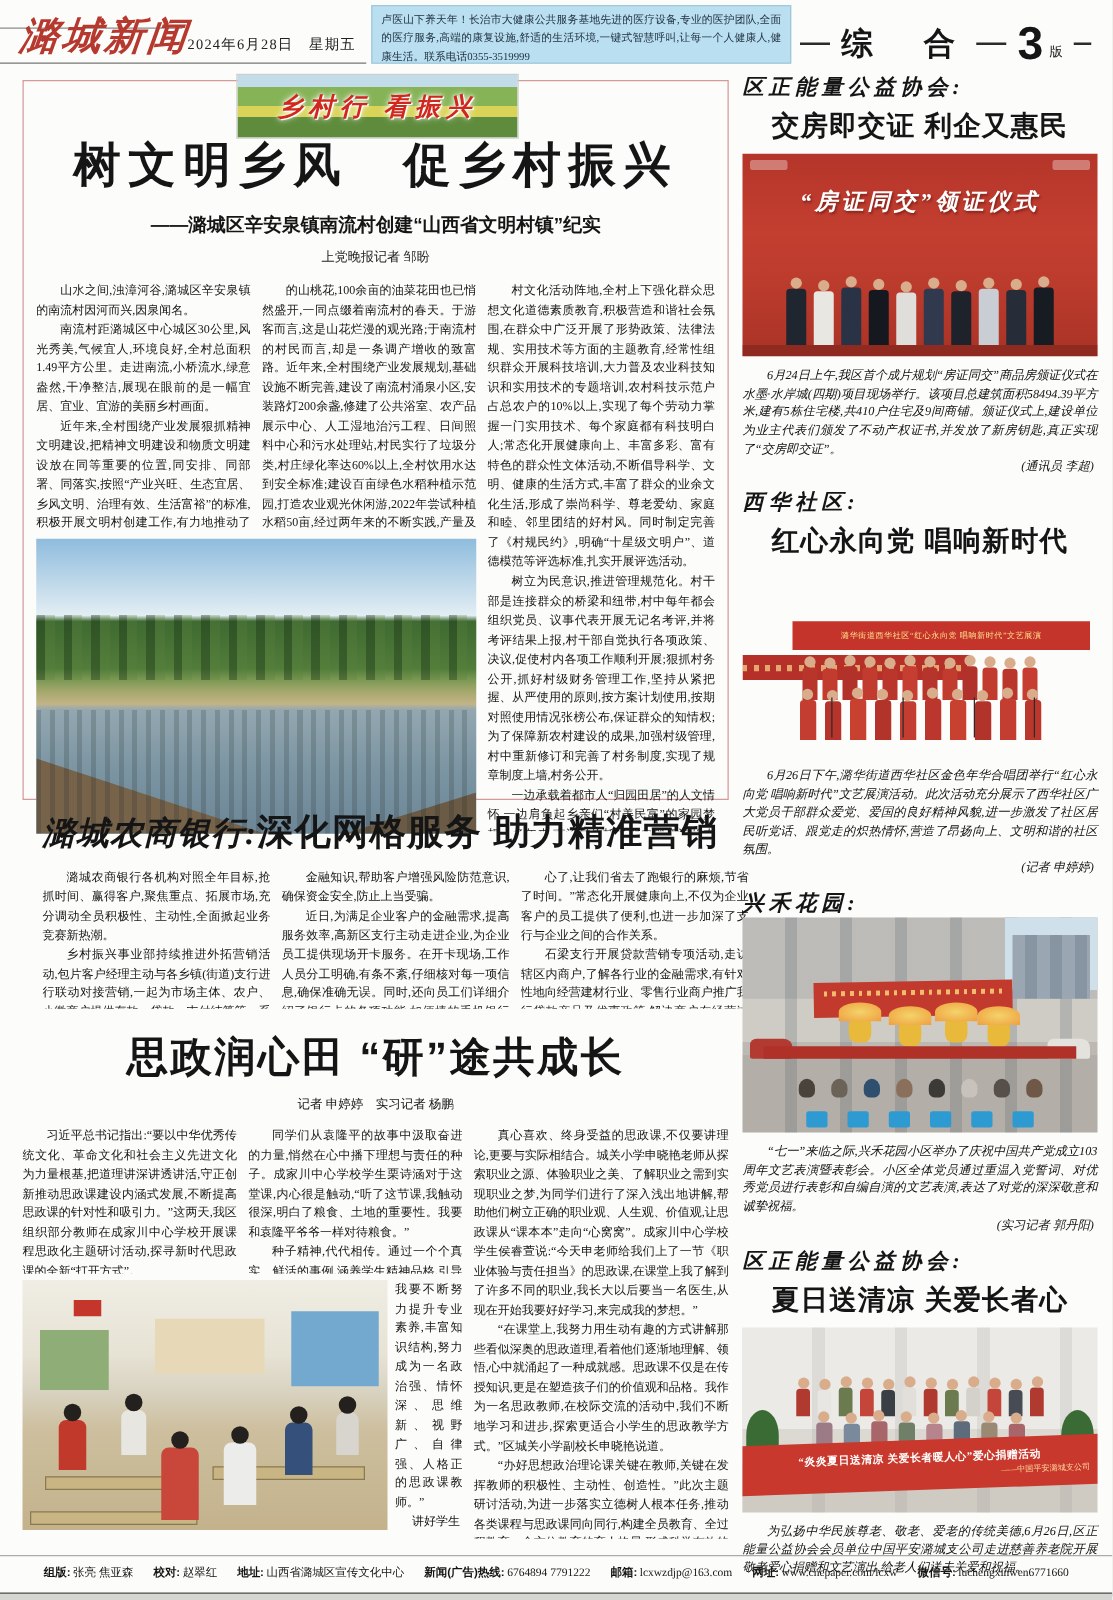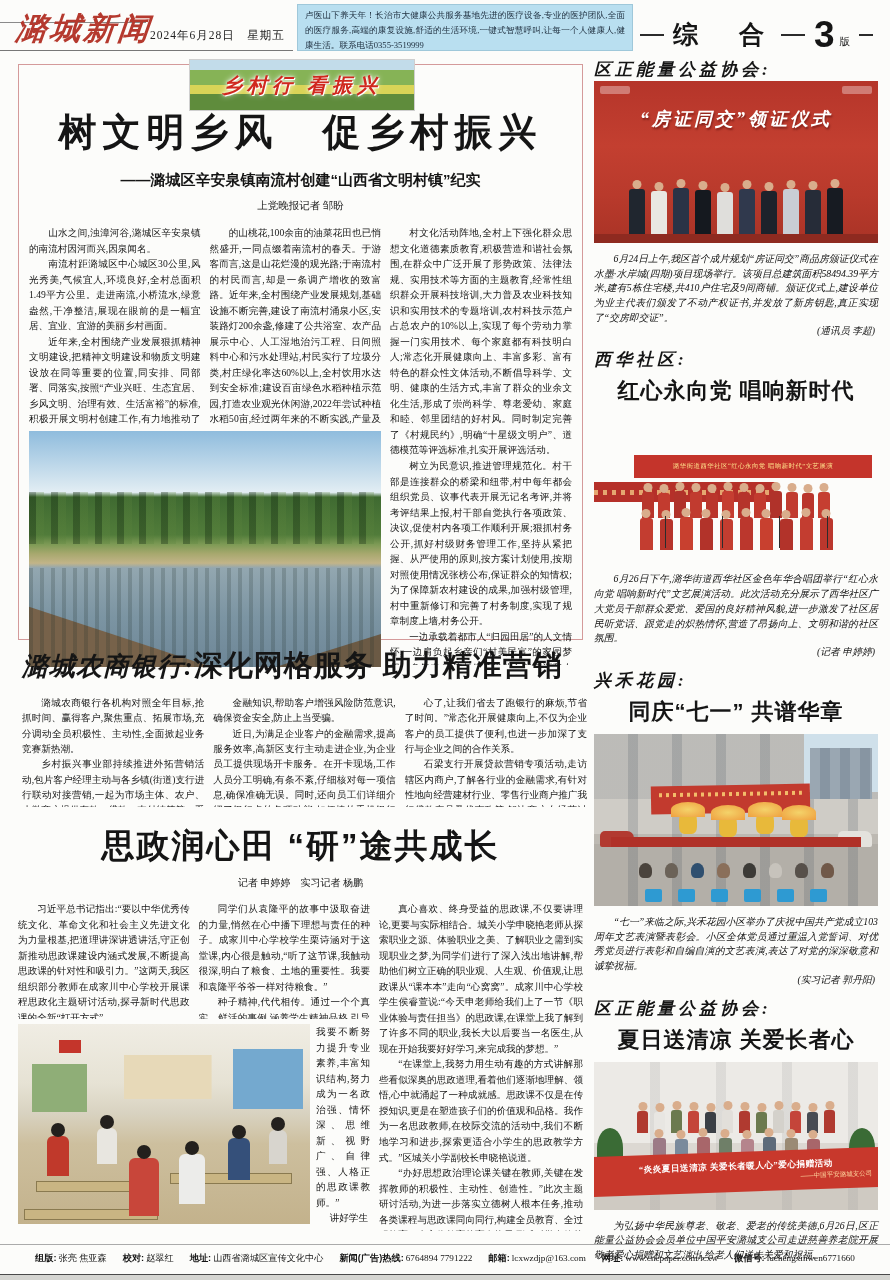--- a/index.html
+++ b/index.html
@@ -49,21 +49,21 @@
   .pond::before{content:"";position:absolute;left:0;right:0;top:26%;height:22%;
         background:repeating-linear-gradient(90deg,rgba(25,50,20,.4) 0 7px,rgba(90,130,60,.28) 7px 15px,rgba(0,0,0,0) 15px 22px)}
   .pond::after{content:"";position:absolute;left:0;right:0;top:58%;bottom:0;
         background:repeating-linear-gradient(90deg,rgba(30,45,40,.2) 0 4px,rgba(0,0,0,0) 4px 11px)}
   .pond-dirt{position:absolute;bottom:0;left:0;width:52%;height:30%;background:#77624a;
         clip-path:polygon(0 100%,0 15%,100% 100%)}
   .pond-dirt2{position:absolute;bottom:0;right:0;width:30%;height:14%;background:#6b5a45;
         clip-path:polygon(100% 0,100% 100%,0 100%)}
 
   
-  .art-bank{position:absolute;left:22px;top:646px;width:565px;height:162px}
+  .art-bank{position:absolute;left:34px;top:646px;width:565px;height:162px}
   .bank-head{display:flex;align-items:baseline;white-space:nowrap}
   .bank-prefix{font-weight:900;font-style:italic;font-size:26px;letter-spacing:1px}
   .bank-main{font-weight:900;font-size:29px;letter-spacing:1px}
   .bank-body{display:flex;gap:9px;margin-top:9px;font-size:9.6px;line-height:1.6;height:112px;overflow:hidden}
   .bank-body>div{flex:1 1 0}
 
   
   .art-sz{position:absolute;left:18px;top:812px;width:565px;height:426px}
   .sz-title{margin-top:12px;text-align:center;font-weight:900;font-size:33px;letter-spacing:2px}
   .sz-byline{margin-top:7px;text-align:center;font-size:10px}
@@ -267,20 +267,21 @@
           <p class="para">“在课堂上,我努力用生动有趣的方式讲解那些看似深奥的思政道理,看着他们逐渐地理解、领悟,心中就涌起了一种成就感。思政课不仅是在传授知识,更是在塑造孩子们的价值观和品格。我作为一名思政教师,在校际交流的活动中,我们不断地学习和进步,探索更适合小学生的思政教学方式。”区城关小学副校长申晓艳说道。</p>
           <p class="para">“办好思想政治理论课关键在教师,关键在发挥教师的积极性、主动性、创造性。”此次主题研讨活动,为进一步落实立德树人根本任务,推动各类课程与思政课同向同行,构建全员教育、全过程教育、全方位教育的育人格局,形成科学有效的课程思政教育体系奠定了基础,同时也将进一步推动政治强、情怀深、思维新、视野广、自律严、人格正的思政课教师队伍成长,激励大家不断丰富教学内容,改进教学手段,讲好新时代故事,以“大思政课”拓展全面育人新格局。</p>
         </div>
     </div>
   </div>
 
   <div class="right-rail">
 
     <div class="rs">
       <div class="kicker">区正能量公益协会:</div>
+      <div class="rs-head sans">交房即交证  利企又惠民</div>
       <div class="rs-photo reg-photo">
         <div class="reg-logo" style="left:6px"></div>
         <div class="reg-logo" style="right:6px"></div>
         <div class="reg-title">“房证同交”领证仪式</div>
         <div class="fig-row" style="bottom:8px">
           <div class="fig" style="--c:#20262f;width:16px;height:46px"></div>
           <div class="fig" style="--c:#e9e7e2;width:16px;height:44px"></div>
           <div class="fig" style="--c:#2a3346;width:16px;height:47px"></div>
           <div class="fig" style="--c:#15191f;width:16px;height:45px"></div>
           <div class="fig" style="--c:#dfdedb;width:16px;height:43px"></div>
@@ -332,21 +333,20 @@
         <div class="mic" style="left:45%"></div>
         <div class="mic" style="left:65%"></div>
         <div class="mic" style="left:82%"></div>
       </div>
       <p class="rs-cap">6月26日下午,潞华街道西华社区金色年华合唱团举行“红心永向党 唱响新时代”文艺展演活动。此次活动充分展示了西华社区广大党员干部群众爱党、爱国的良好精神风貌,进一步激发了社区居民听党话、跟党走的炽热情怀,营造了昂扬向上、文明和谐的社区氛围。</p>
       <div class="rs-credit">(记者 申婷婷)</div>
     </div>
 
     <div class="rs">
       <div class="kicker">兴禾花园:</div>
-      <div class="rs-head sans">同庆“七一”  共谱华章</div>
       <div class="rs-photo xg-photo">
         <div class="xg-sky"></div>
         <div class="xg-towers"></div>
         <div class="xg-banner"></div>
         <div class="car" style="left:2%;background:#b23a30"></div>
         <div class="car" style="right:2%;background:#e4e2dd"></div>
         <div class="dancer" style="left:30%;top:44%"></div>
         <div class="dancer" style="left:44%;top:46%"></div>
         <div class="dancer" style="left:57%;top:44%"></div>
         <div class="dancer" style="left:69%;top:46%"></div>

